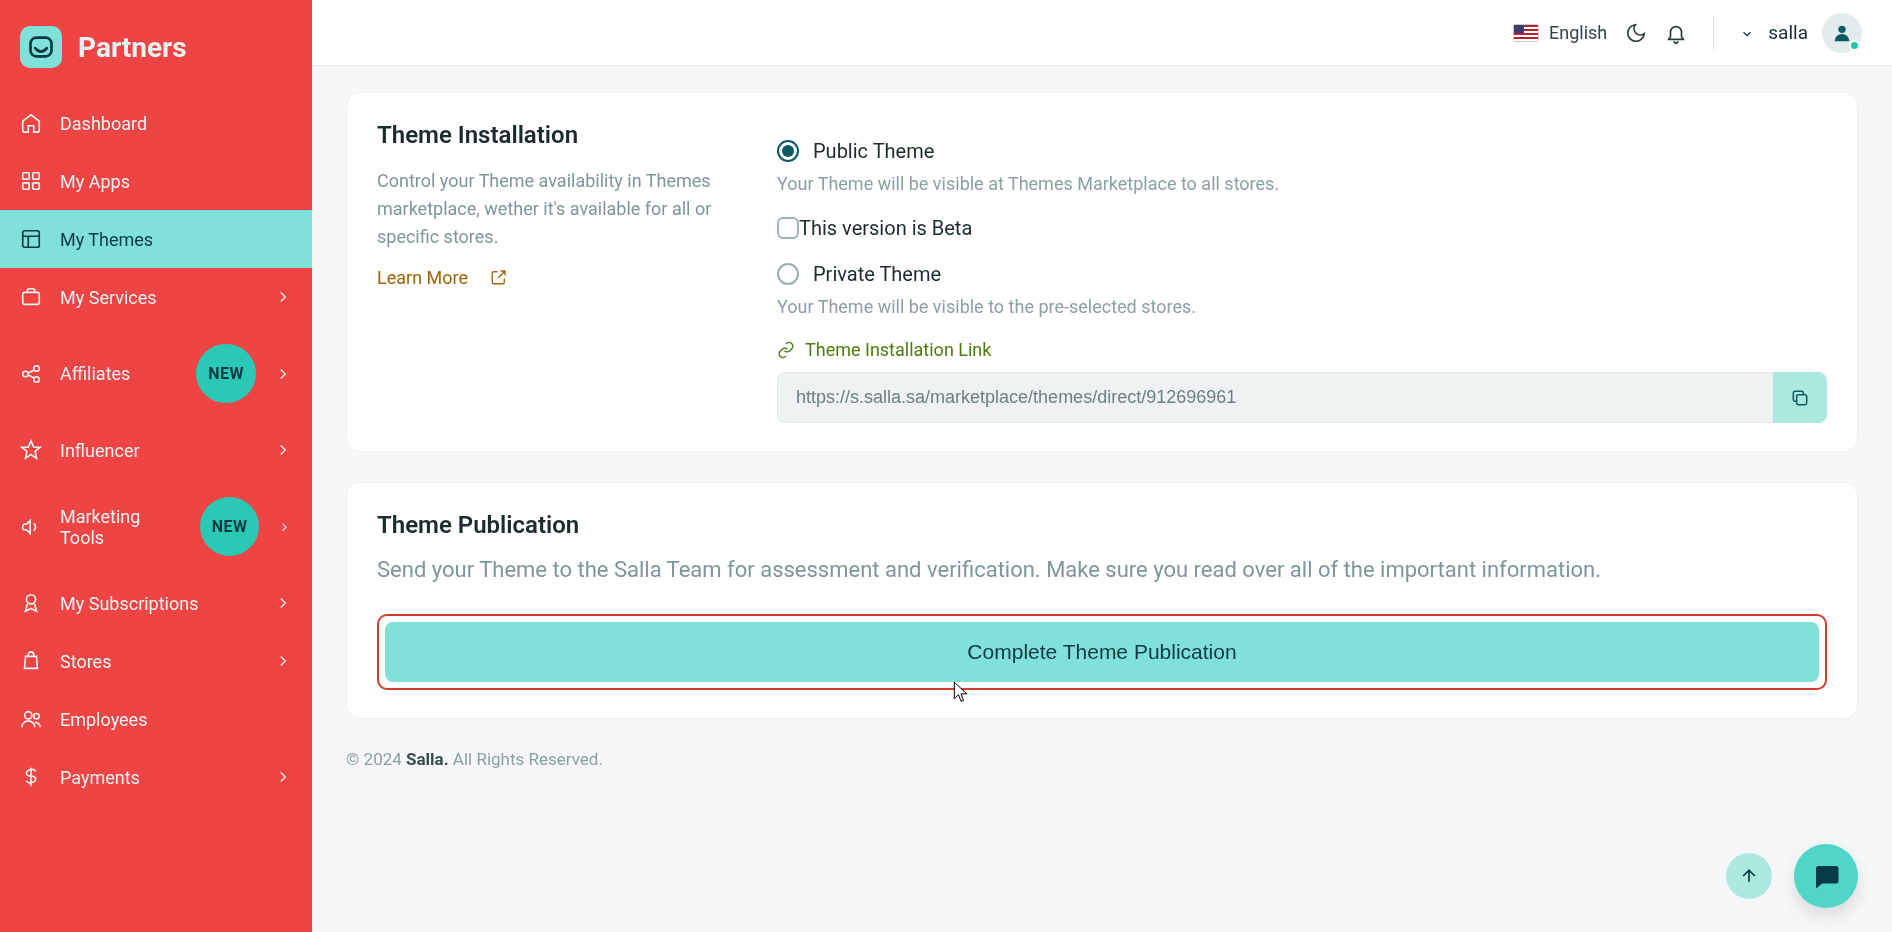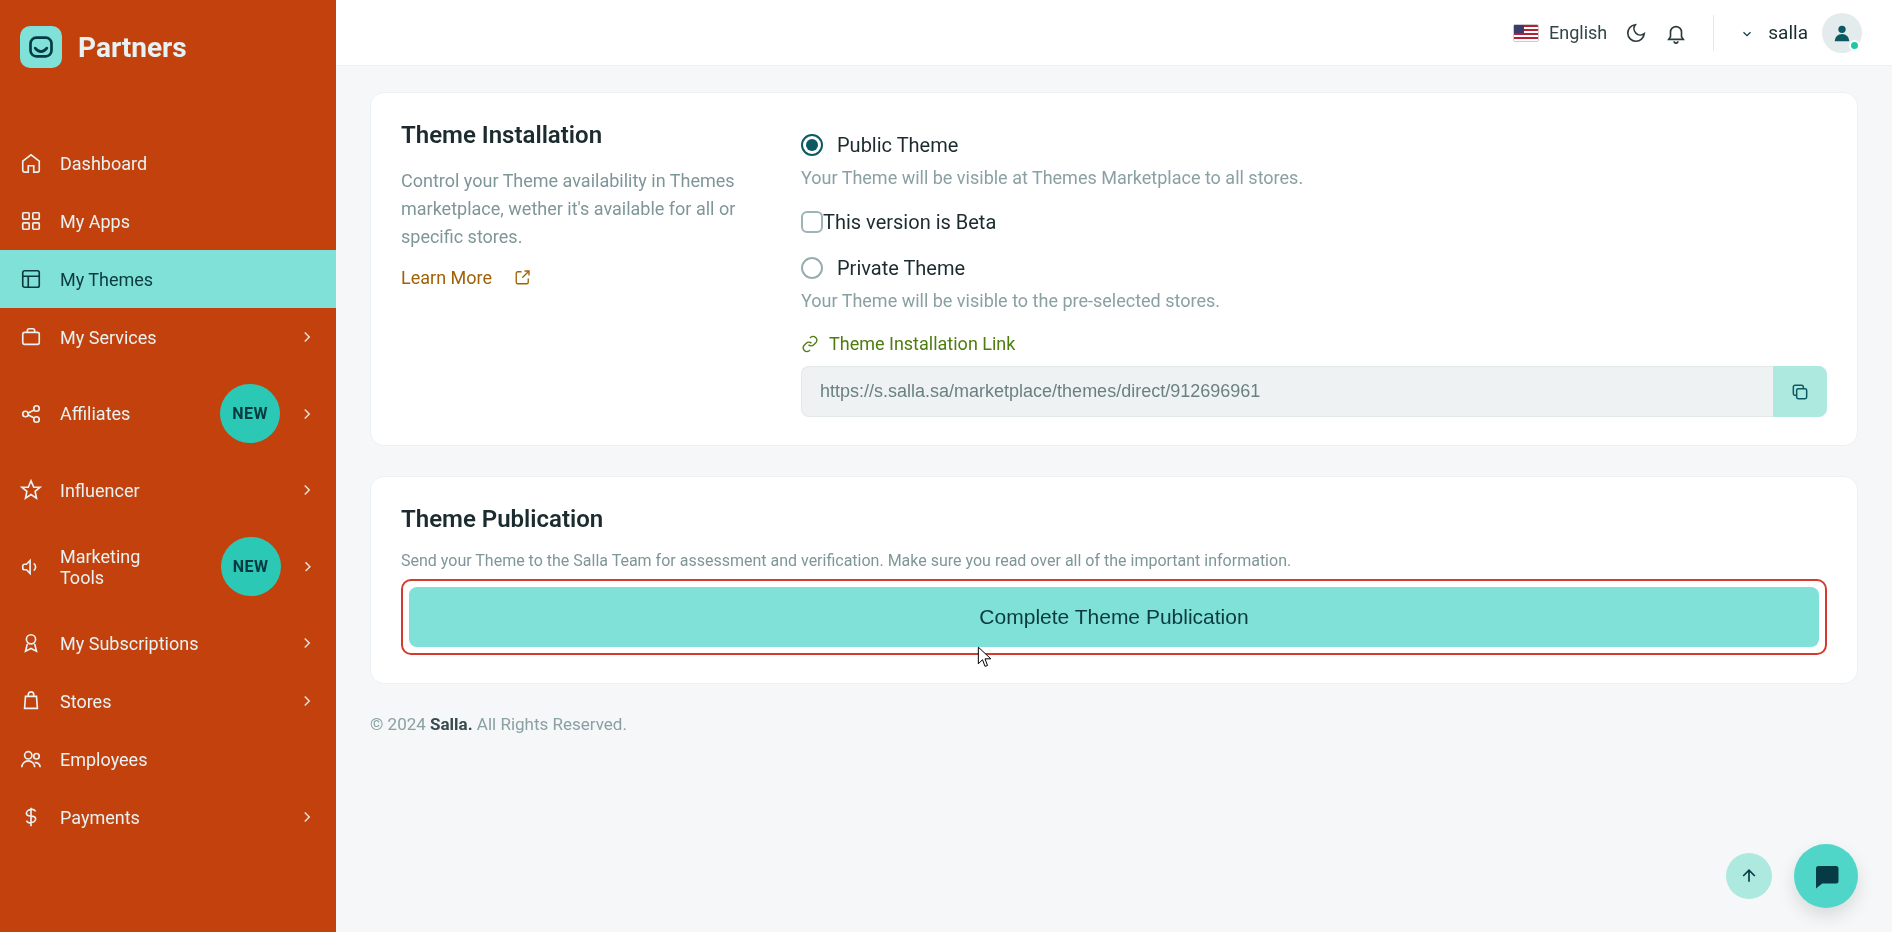--- a/index.html
+++ b/index.html
@@ -8,27 +8,26 @@
     background: #f5f7f9;
     color: #0b3a3f;
     width: 1892px;
     height: 932px;
     overflow: hidden;
   }
   .app { display: flex; width: 100%; height: 100%; }
 
   
   .sidebar {
-    width: 336px;
-    background: #c2410c;
+    width: 312px;
+    background: #ef4444;
     color: #cfe4e6;
     display: flex;
     flex-direction: column;
     padding-top: 18px;
-    gap: 40px;
   }
   .brand {
     display: flex;
     align-items: center;
     gap: 16px;
     padding: 8px 20px 26px 20px;
   }
   .logo-badge {
     width: 42px; height: 42px;
     border-radius: 10px;
@@ -109,21 +108,21 @@
   .card-grid { display:flex; gap:40px; }
   .col-left { flex: 0 0 360px; }
   .col-right { flex: 1; min-width:0; }
 
   .section-title { font-size:24px; font-weight:600; color:#1b2b2e; margin-bottom:18px; }
   .section-sub { font-size:18px; color:#7f9699; line-height:1.55; margin-bottom:16px; }
 
   .learn-more { display:inline-flex; align-items:center; gap:22px; color:#a16207; font-size:18px; }
   .learn-more svg { width:18px; height:18px; }
 
-  .radio-row { display:flex; align-items:center; gap:14px; margin-top:12px; }
+  .radio-row { display:flex; align-items:center; gap:14px; margin-top:18px; }
   .radio {
     width:22px; height:22px; border:2px solid #0b5a63; border-radius:50%;
     display:flex; align-items:center; justify-content:center; background:#fff;
   }
   .radio .radio-dot { width:12px; height:12px; border-radius:50%; background:#0b5a63; }
   .radio.unchecked { border-color:#99aeb1; }
   .field-label { font-size:20px; color:#1b2b2e; }
   .hint { font-size:18px; color:#8aa0a3; margin-top:10px; margin-bottom:22px; }
 
   .check-row { display:flex; align-items:center; margin-bottom:22px; }
@@ -137,21 +136,21 @@
     flex:1; background:#eef2f3; border:1px solid #e3e8ea; border-right:none;
     border-radius:8px 0 0 8px; padding:14px 18px; font-size:18px; color:#6b8083;
   }
   .copy-btn {
     width:54px; background:#aee9df; border:1px solid #aee9df; border-radius:0 8px 8px 0;
     display:flex; align-items:center; justify-content:center; cursor:pointer;
   }
   .copy-btn svg { width:20px; height:20px; color:#0b5a63; }
 
   .pub-card { padding:28px 30px 28px 30px; }
-  .pub-desc { font-size:16px; color:#7f9699; margin-bottom:9px; }
+  .pub-desc { font-size:22px; color:#7f9699; margin-bottom:32px; }
 
   .action-highlight { border:2px solid #d33b2f; border-radius:10px; padding:6px; position:relative; }
   .complete-btn {
     width:100%; background:#7fe1d8; color:#0b3a3f; font-size:21px;
     border:none; border-radius:8px; padding:18px 0; cursor:pointer;
   }
   .cursor-img { position:absolute; left:572px; bottom:-18px; width:20px; height:26px; pointer-events:none; }
 
   .footer { color:#8aa0a3; font-size:17px; margin-top:18px; padding-bottom:20px; }
   .footer strong { color:#374c4f; font-weight:700; }

